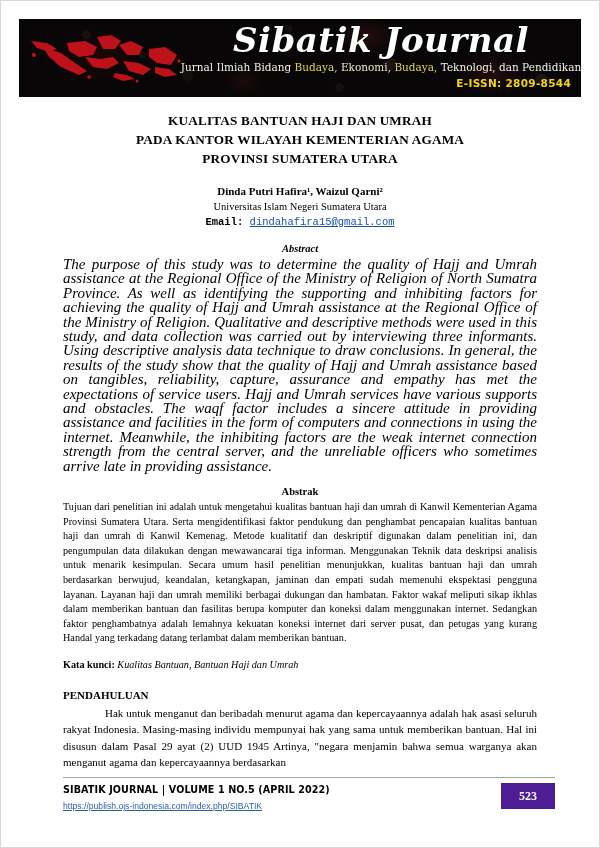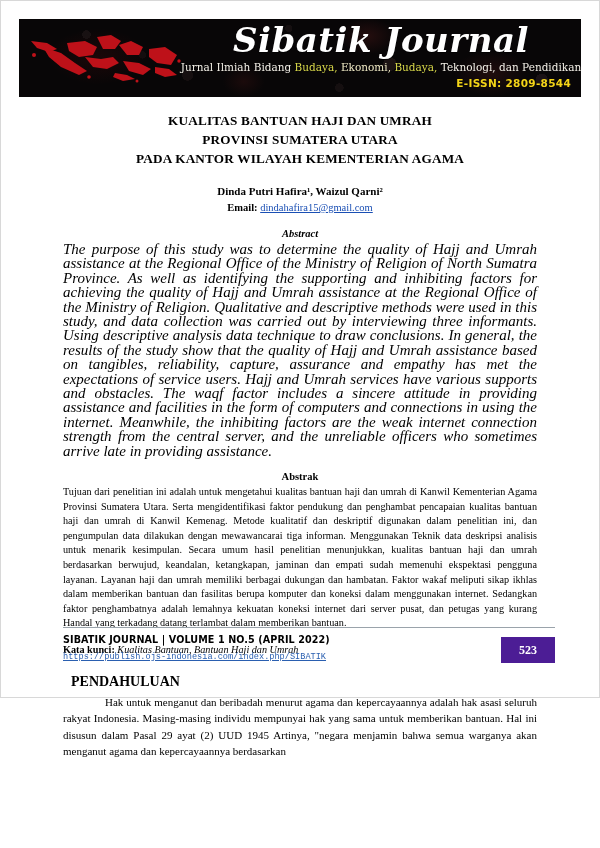--- a/index.html
+++ b/index.html
@@ -10,21 +10,21 @@
   body {
     width: 600px;
     height: 848px;
     font-family: "Liberation Serif", serif;
     color: #000;
     overflow: hidden;
   }
   .page {
     position: relative;
     width: 600px;
-    height: 698px;
+    height: 848px;
     background: #fff;
     box-sizing: border-box;
     border: 1px solid #d8d8d8;
   }
 
   
   .banner {
     position: relative;
     margin: 18px 18px 0 18px;
     height: 78px;
@@ -125,20 +125,21 @@
     text-align: center;
     font-size: 10.5px;
     line-height: 15px;
   }
   .email-line {
     text-align: center;
     font-size: 10.5px;
     line-height: 15px;
     font-weight: bold;
     margin-top: 1px;
+    font-family: Liberation Mono, monospace;
   }
   .email-link {
     color: #1a4fb4;
     text-decoration: underline;
     font-weight: normal;
   }
 
   .sec-head {
     text-align: center;
     font-weight: bold;
@@ -169,24 +170,23 @@
   }
   .katakunci {
     font-size: 10.2px;
     line-height: 14.6px;
     margin-top: 12px;
   }
   .katakunci .kk-val { font-style: italic; }
 
   .body-head {
     font-weight: bold;
-    font-size: 14px;
+    font-size: 11px;
     margin-top: 16px;
     margin-bottom: 4px;
-    margin-left: 8px;
   }
   .body-par {
     font-size: 11px;
     line-height: 16.5px;
     text-align: justify;
     text-indent: 42px;
   }
 
   
   .footer {
@@ -194,33 +194,33 @@
     left: 62px;
     right: 44px;
     bottom: 34px;
   }
   .footer-rule {
     border-top: 1px solid #9aa3ab;
     margin-bottom: 5px;
   }
   .footer-row {
     display: flex;
-    align-items: flex-end;
+    align-items: flex-start;
     justify-content: space-between;
   }
   .footer-text { padding-top: 1px; }
   .footer-journal {
     font-family: "DejaVu Sans", sans-serif;
     font-weight: bold;
     font-size: 9.6px;
     letter-spacing: 0.1px;
     color: #000;
   }
   .footer-url {
-    font-family: Liberation Mono, monospace;
+    font-family: Liberation Sans, sans-serif;
     font-size: 8.6px;
     color: #2a5fb0;
     text-decoration: underline;
     margin-top: 2px;
     display: inline-block;
   }
   .page-box {
     width: 54px;
     height: 26px;
     background: #4c1d95;
@@ -265,25 +265,26 @@
       <div class="logo-title">Sibatik Journal</div>
       <div class="logo-sub"><span>Jurnal Ilmiah Bidang </span><span class="hl-y">Budaya, </span><span class="hl-c">Ekonomi, </span><span class="hl-y">Budaya, </span><span>Teknologi, dan Pendidikan</span></div>
       <div class="eissn">E-ISSN: 2809-8544</div>
     </div>
   </div>
 
   <div class="content">
 
     <div class="title">
       <div>KUALITAS BANTUAN HAJI DAN UMRAH</div>
+      <div>PADA KANTOR WILAYAH KEMENTERIAN AGAMA</div>
       <div>PROVINSI SUMATERA UTARA</div>
-      <div>PADA KANTOR WILAYAH KEMENTERIAN AGAMA</div>
     </div>
 
     <div class="authors">Dinda Putri Hafira¹, Waizul Qarni²</div>
+    <div class="affil">Universitas Islam Negeri Sumatera Utara</div>
     <div class="email-line"><span>Email:</span> <a class="email-link" href="#">dindahafira15@gmail.com</a></div>
 
     <div class="sec-head">Abstract</div>
     <div class="abstract-en">The purpose of this study was to determine the quality of Hajj and Umrah assistance at the Regional Office of the Ministry of Religion of North Sumatra Province. As well as identifying the supporting and inhibiting factors for achieving the quality of Hajj and Umrah assistance at the Regional Office of the Ministry of Religion. Qualitative and descriptive methods were used in this study, and data collection was carried out by interviewing three informants. Using descriptive analysis data technique to draw conclusions. In general, the results of the study show that the quality of Hajj and Umrah assistance based on tangibles, reliability, capture, assurance and empathy has met the expectations of service users. Hajj and Umrah services have various supports and obstacles. The waqf factor includes a sincere attitude in providing assistance and facilities in the form of computers and connections in using the internet. Meanwhile, the inhibiting factors are the weak internet connection strength from the central server, and the unreliable officers who sometimes arrive late in providing assistance.</div>
 
     <div class="sec-head up">Abstrak</div>
     <div class="abstract-id">Tujuan dari   penelitian ini adalah untuk mengetahui kualitas bantuan   haji dan umrah di Kanwil Kementerian Agama Provinsi Sumatera Utara. Serta mengidentifikasi faktor pendukung   dan penghambat  pencapaian kualitas bantuan haji dan umrah di Kanwil Kemenag. Metode kualitatif dan deskriptif digunakan dalam penelitian ini, dan pengumpulan data dilakukan dengan mewawancarai tiga informan. Menggunakan Teknik data deskripsi analisis untuk menarik kesimpulan. Secara umum hasil penelitian menunjukkan, kualitas bantuan haji dan umrah berdasarkan berwujud, keandalan, ketangkapan, jaminan dan empati sudah memenuhi ekspektasi pengguna layanan. Layanan haji dan umrah memiliki berbagai dukungan dan hambatan. Faktor wakaf meliputi sikap ikhlas dalam memberikan bantuan dan fasilitas berupa komputer dan koneksi dalam menggunakan internet. Sedangkan faktor penghambatnya adalah lemahnya kekuatan koneksi internet dari server pusat, dan petugas yang kurang Handal yang terkadang datang terlambat dalam memberikan bantuan.</div>
     <div class="katakunci"><b>Kata kunci:</b><span class="kk-val"> Kualitas Bantuan, Bantuan Haji dan Umrah</span></div>
 
     <div class="body-head">PENDAHULUAN</div>

